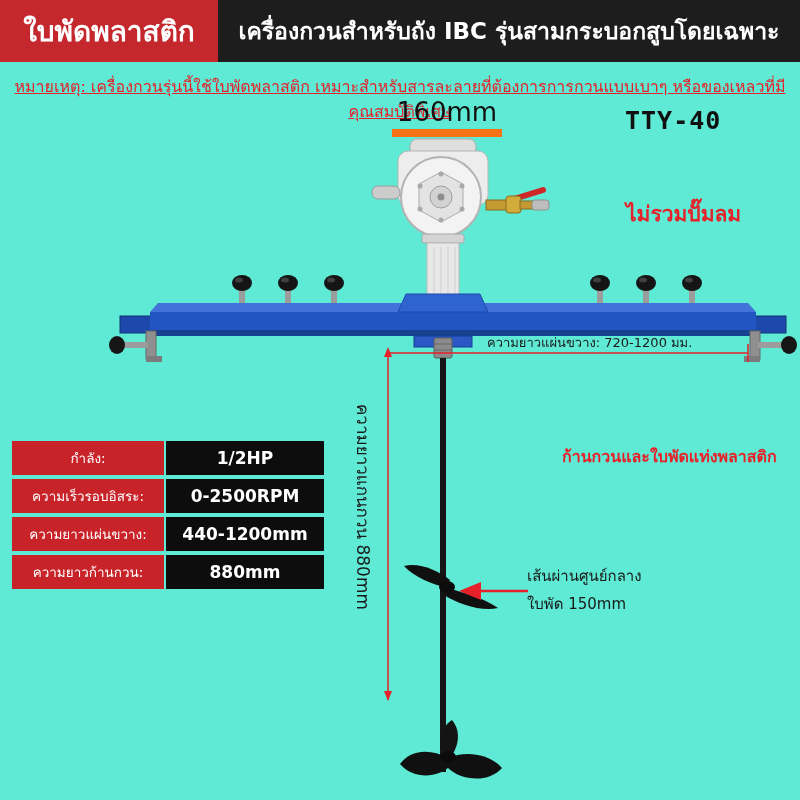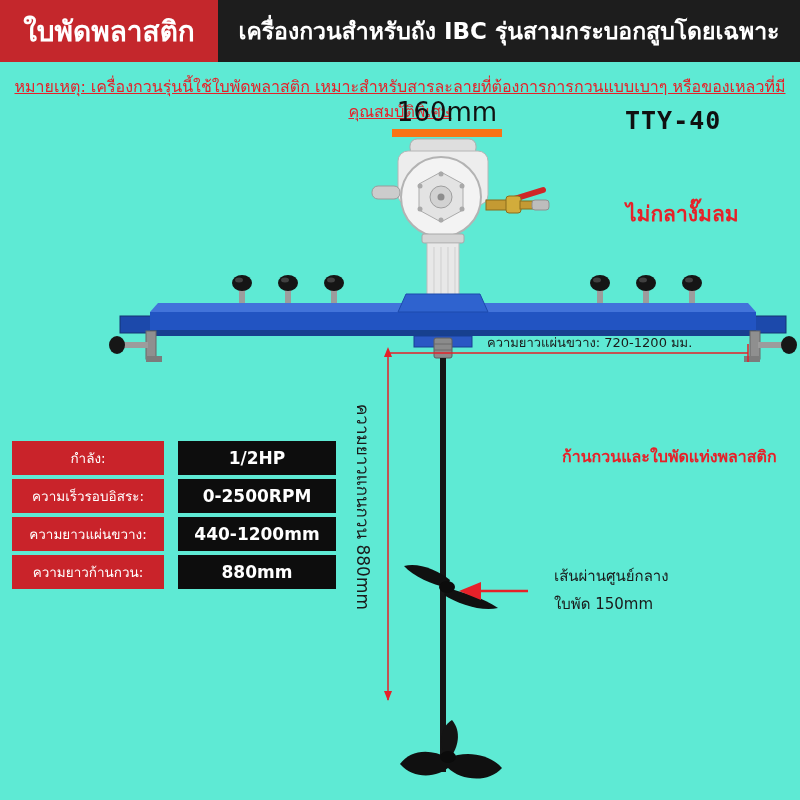--- a/index.html
+++ b/index.html
@@ -14,26 +14,26 @@
   
   .dim-160{position:absolute;left:392px;top:97px;width:110px;text-align:center;font-size:26px;color:#111;
            border-bottom:8px solid #f97316;padding-bottom:2px;}
   .model{position:absolute;left:597px;top:106px;font-size:25px;color:#101010;font-weight:bold;
          font-family:"DejaVu Sans Mono","Liberation Mono",monospace;letter-spacing:1px;margin-left:28px;}
   .no-pump{position:absolute;left:626px;top:197px;font-size:21px;font-weight:bold;color:#e62129;}
   .beam-dim{position:absolute;left:487px;top:332px;font-size:13px;color:#1a1a1a;white-space:nowrap;}
   .shaft-dim{position:absolute;left:377px;top:404px;font-size:17px;color:#1a1a1a;white-space:nowrap;
              transform:rotate(90deg);transform-origin:left top;}
   .material-note{position:absolute;left:562px;top:444px;font-size:16px;font-weight:bold;color:#e62129;white-space:nowrap;}
-  .imp-dia{position:absolute;left:554px;top:562px;font-size:15px;color:#1a1a1a;line-height:28px;}
+  .imp-dia{position:absolute;left:527px;top:562px;font-size:15px;color:#1a1a1a;line-height:28px;}
   
   .specs{position:absolute;left:12px;top:441px;}
   .spec-row{display:flex;margin-bottom:4px;}
   .spec-label{width:152px;height:34px;background:#c9232a;color:#fff;display:flex;align-items:center;
-              justify-content:center;font-size:13.5px;margin-right:14px;padding:0 2px;box-sizing:border-box;
+              justify-content:center;font-size:13.5px;margin-right:2px;padding:0 2px;box-sizing:border-box;
               text-align:center;white-space:nowrap;overflow:hidden;}
   .spec-value{width:158px;height:34px;background:#0d0d0d;color:#fff;display:flex;align-items:center;
               justify-content:center;font-size:17px;font-weight:bold;}
   .art{position:absolute;left:0;top:0;}
 </style>
 </head>
 <body>
 
 <div class="page">
 
@@ -148,21 +148,21 @@
     </g>
   </svg>
 
   <div class="hdr-left">ใบพัดพลาสติก</div>
   <div class="hdr-right">เครื่องกวนสำหรับถัง IBC รุ่นสามกระบอกสูบโดยเฉพาะ</div>
 
   <div class="note">หมายเหตุ: เครื่องกวนรุ่นนี้ใช้ใบพัดพลาสติก เหมาะสำหรับสารละลายที่ต้องการการกวนแบบเบาๆ หรือของเหลวที่มีคุณสมบัติพิเศษ</div>
 
   <div class="dim-160">160mm</div>
   <div class="model">TTY-40</div>
-  <div class="no-pump">ไม่กลางั๊มลม</div>
+  <div class="no-pump">ไม่รวมปั๊มลม</div>
   <div class="beam-dim">ความยาวแผ่นขวาง: 720-1200 มม.</div>
   <div class="shaft-dim">ความยาวแกนกวน 880mm</div>
   <div class="material-note">ก้านกวนและใบพัดแท่งพลาสติก</div>
   <div class="imp-dia">
     <div>เส้นผ่านศูนย์กลาง</div>
     <div>ใบพัด 150mm</div>
   </div>
 
   <div class="specs">
     <div class="spec-row">

